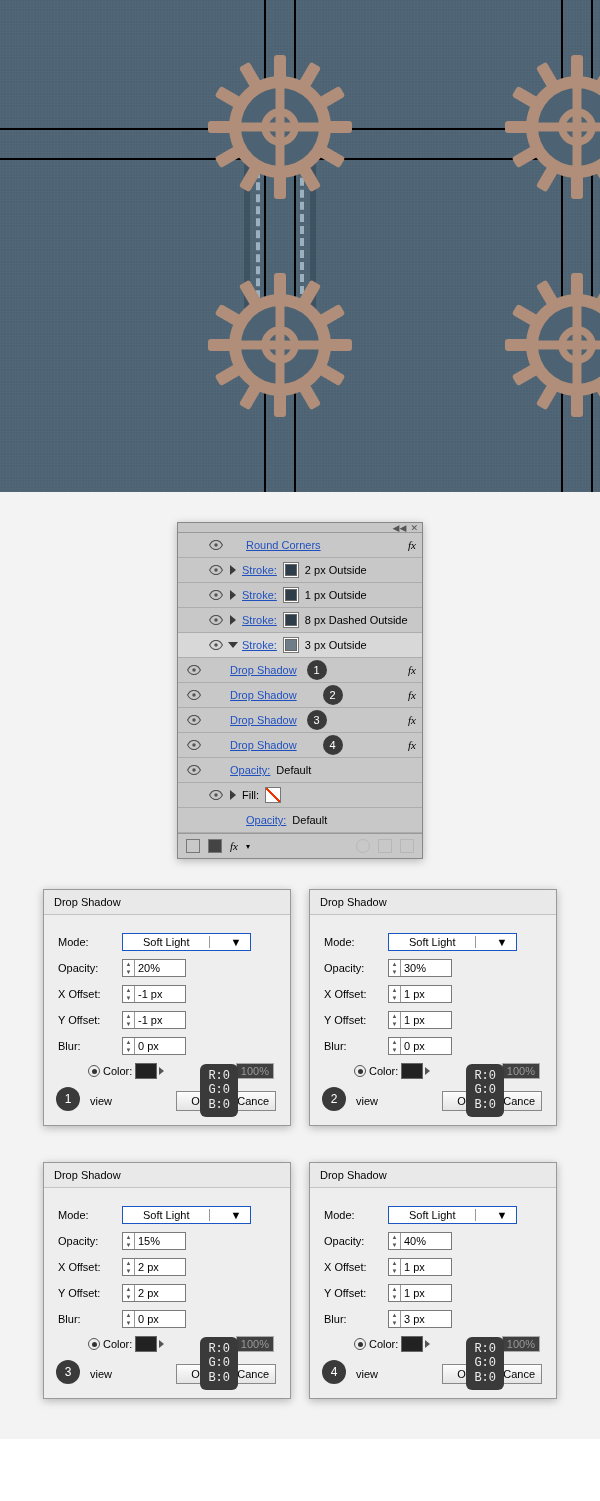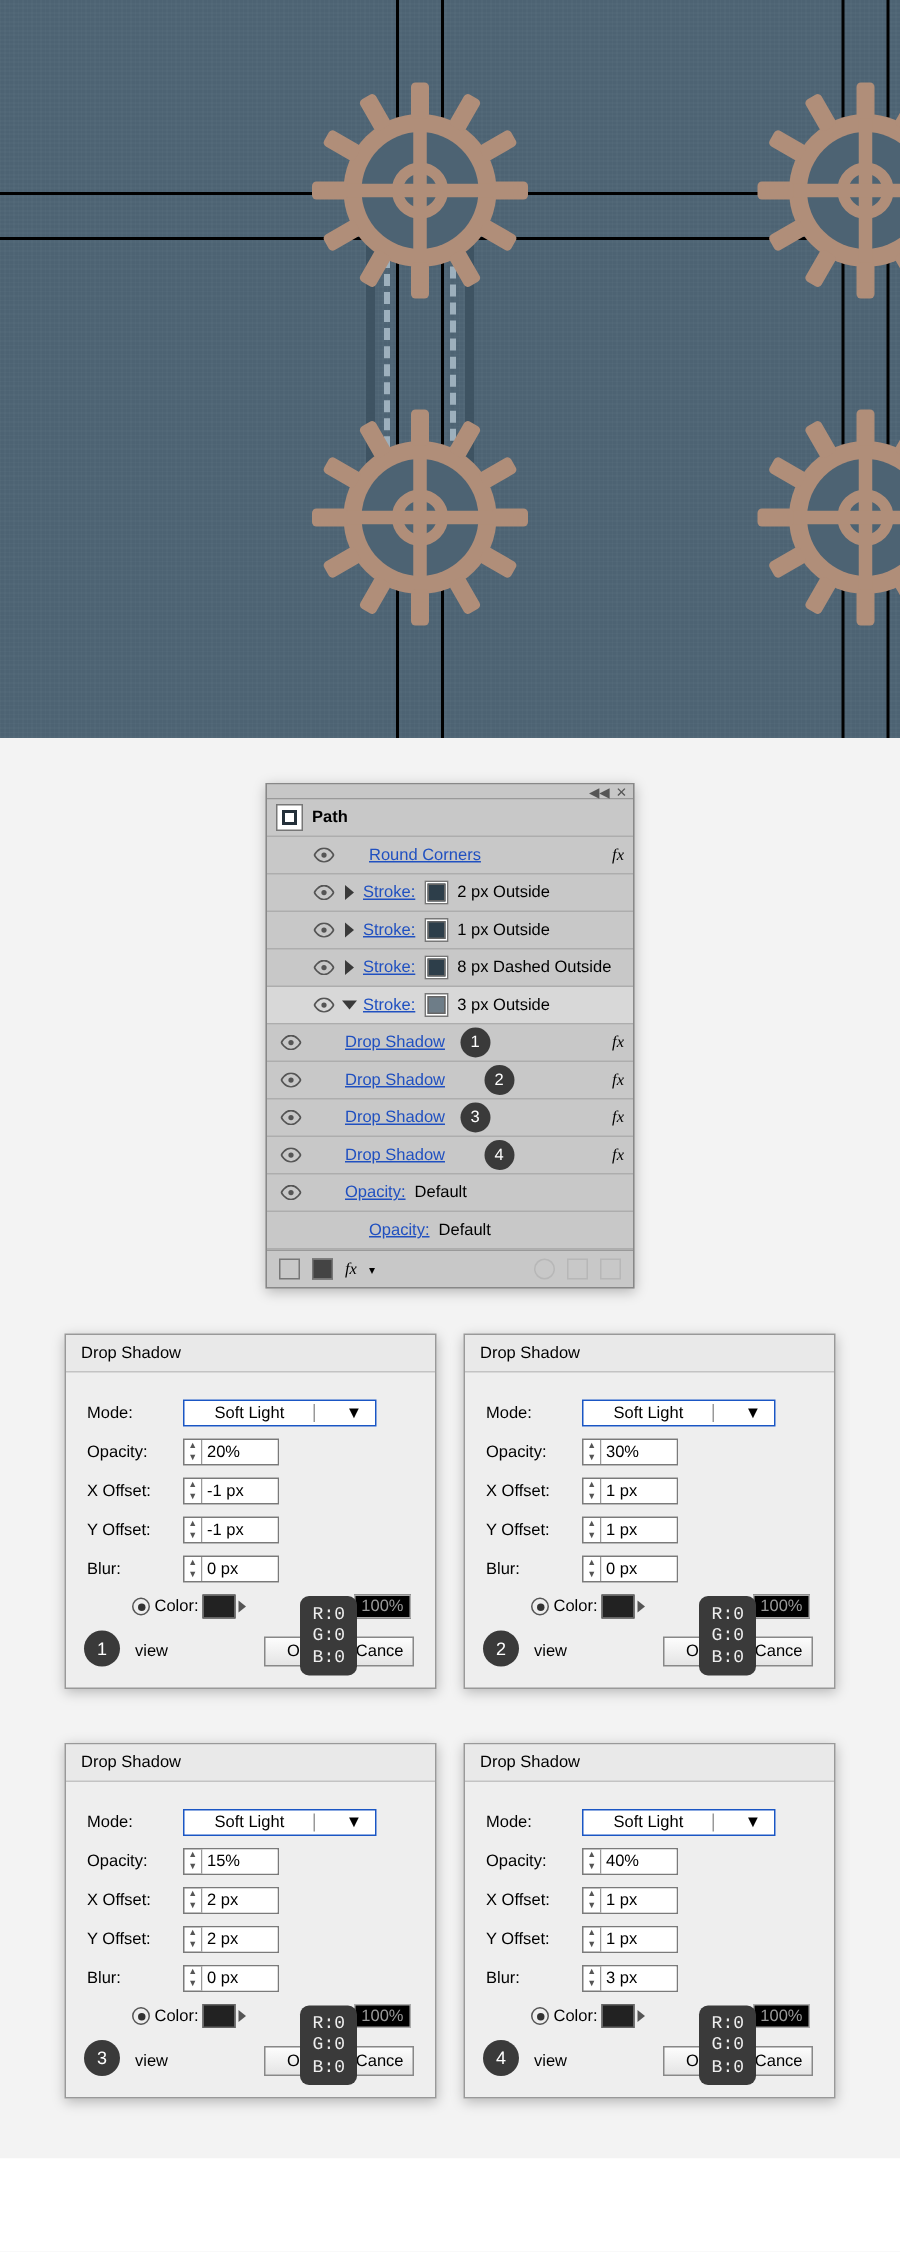--- a/index.html
+++ b/index.html
@@ -58,21 +58,21 @@
   .spin .btns div { flex:1; font-size:6px; text-align:center; line-height:8px; color:#555; }
   .spin input { border:none; width:50px; height:16px; padding:0 3px; font-size:11px; outline:none; }
   .radio { width:12px; height:12px; border-radius:50%; border:1px solid #555; display:inline-flex; align-items:center; justify-content:center; margin-right:3px; }
   .radio.checked::before { content:""; width:5px; height:5px; border-radius:50%; background:#333; }
   .swatch-pick { width:22px; height:16px; border:1px solid #666; background:#222; display:inline-block; position:relative;}
   .swatch-pick::after { content:""; position:absolute; right:-8px; top:3px; border-top:4px solid transparent; border-bottom:4px solid transparent; border-left:5px solid #555;}
   .btn { height:20px; border:1px solid #888; background:linear-gradient(#fdfdfd,#e4e4e4); padding:0 14px; font-size:11px; display:inline-flex; align-items:center; }
   .dlg-foot { display:flex; align-items:center; gap:8px; margin-top:12px; }
   .rgb-tip { position:absolute; background:#3a3a3a; color:#eee; font-family: "Courier New", monospace; font-size:12px; padding:5px 8px; border-radius:6px; line-height:1.2; }
   .cornerbadge { position:absolute; left:12px; bottom:14px; width:24px; height:24px; border-radius:50%; background:#3a3a3a; color:#fff; display:flex; align-items:center; justify-content:center; font-size:12px; z-index:5;}
-  .ghost-pct { position:absolute; font-size:11px; background:#000000; border:1px solid #aaa; color:#999; padding:1px 4px;}
+  .ghost-pct { position:absolute; font-size:11px; background:#404040; border:1px solid #aaa; color:#999; padding:1px 4px;}
   .dialogs-break { width:100%; height:0; }
   .noFill { background: linear-gradient(to top right, #fff 0 46%, #e30 46% 54%, #fff 54% 100%); }
 </style>
 </head>
 <body>
 
 <div class="canvas">
   <div class="hline" style="top:128px;"></div>
   <div class="hline" style="top:158px;"></div>
   <div class="vline" style="left:264px;"></div>
@@ -199,26 +199,20 @@
 </div>
 
 <div class="graybg">
 
 <div class="panel">
   <div class="panel-top">
     <span>◀◀</span>
     <span>✕</span>
   </div>
   <div class="panel-body">
-    <div class="row">
-      <span class="thumb" style="background:#fff;">
-            <span style="width:10px;height:10px;border:2px solid #24303a;display:block"></span>
-          </span>
-      <b>Path</b>
-    </div>
     <div class="row child">
       <span class="eye">
             <svg viewBox="0 0 24 16">
               <path d="M12 0C5 0 1 8 1 8s4 8 11 8 11-8 11-8S19 0 12 0z" fill="none" stroke="#555" stroke-width="2"></path>
               <circle cx="12" cy="8" r="3" fill="#555"></circle>
             </svg>
           </span>
       <span style="width:10px"></span>
       <span class="link">Round Corners</span>
       <span class="fx">fx</span>
@@ -329,20 +323,31 @@
       <span class="eye" style="position:absolute; left:8px;">
             <svg viewBox="0 0 24 16">
               <path d="M12 0C5 0 1 8 1 8s4 8 11 8 11-8 11-8S19 0 12 0z" fill="none" stroke="#555" stroke-width="2"></path>
               <circle cx="12" cy="8" r="3" fill="#555"></circle>
             </svg>
           </span>
       <span class="link">Opacity:</span>
       <span>Default</span>
     </div>
 
+    <div class="row child">
+      <span class="eye">
+            <svg viewBox="0 0 24 16">
+              <path d="M12 0C5 0 1 8 1 8s4 8 11 8 11-8 11-8S19 0 12 0z" fill="none" stroke="#555" stroke-width="2"></path>
+              <circle cx="12" cy="8" r="3" fill="#555"></circle>
+            </svg>
+          </span>
+      <span class="tri"></span>
+      <span>Fill:</span>
+      <span class="thumb small noFill"></span>
+    </div>
     <div class="row child">
       <span style="width:16px"></span>
           <span style="width:10px"></span>
       <span class="link">Opacity:</span>
       <span>Default</span>
     </div>
   </div>
   <div class="panel-foot">
     <span class="foot-ico"></span>
     <span class="foot-ico" style="background:#444"></span>

